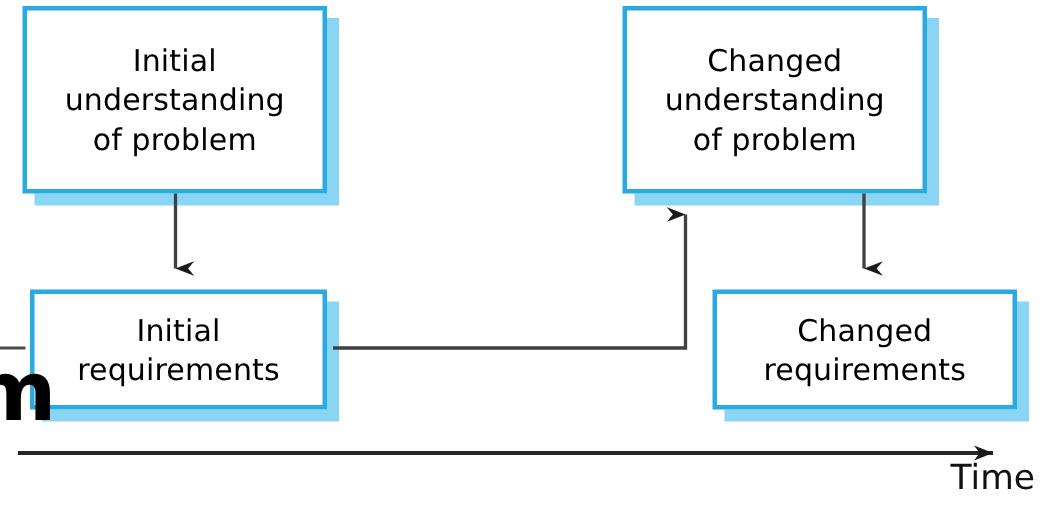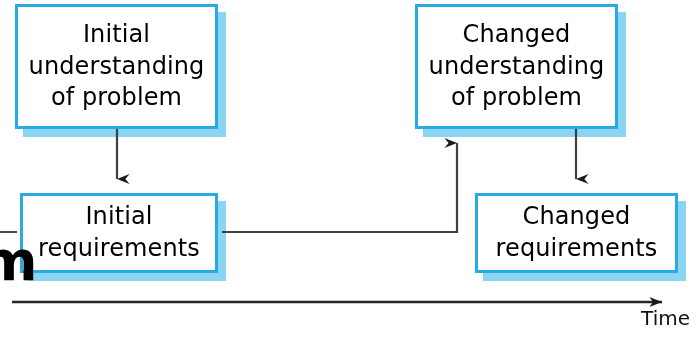--- a/index.html
+++ b/index.html
@@ -30,21 +30,21 @@
     text-align: center;
     z-index: 4;
   }
   .node-shadow {
     position: absolute;
     background: #8ad5f4;
     z-index: 2;
   }
   .node-label {
     font-family: "DejaVu Sans", sans-serif;
-    font-size: 24px;
+    font-size: 20px;
     line-height: 1.32;
     color: #000000;
     letter-spacing: 0.1px;
     white-space: pre-line;
     padding: 0 4px;
   }
 
   
   #node-initial-understanding { left: 15px;  top: 4px;   width: 203px; height: 125px; }
   #shadow-initial-understanding { left: 23px; top: 12px; width: 203px; height: 125px; }
@@ -68,21 +68,21 @@
     z-index: 6;
     pointer-events: none;
   }
 
   
   #time-label {
     position: absolute;
     right: 7px;
     top: 306px;
     font-family: "DejaVu Sans", sans-serif;
-    font-size: 20px;
+    font-size: 23px;
     color: #111111;
     z-index: 7;
   }
 
   
   #clipped-heading {
     position: absolute;
     left: -56px;
     top: 234px;
     font-family: "DejaVu Sans", sans-serif;

